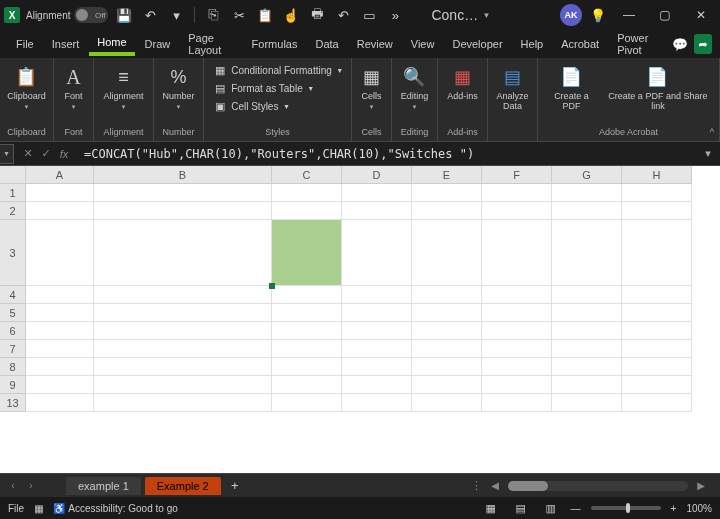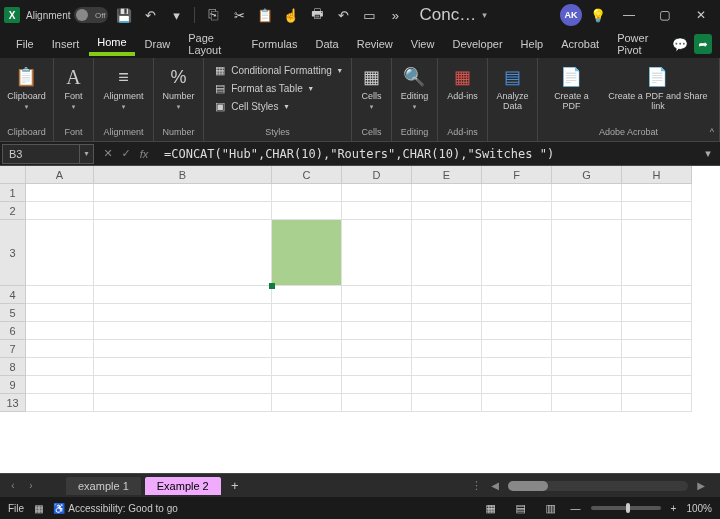--- a/index.html
+++ b/index.html
@@ -4,21 +4,21 @@
 <style>
 *{box-sizing:border-box;margin:0;padding:0;font-family:"Segoe UI",Arial,sans-serif;user-select:none}
 body{background:#1e1e1e;color:#fff;width:720px;height:519px;overflow:hidden;font-size:11px;display:flex;flex-direction:column}
 .titlebar{height:30px;background:#1a1a1a;display:flex;align-items:center;padding:0 4px;gap:6px}
 .app-icon{width:16px;height:16px;background:#107c41;display:flex;align-items:center;justify-content:center;color:#fff;font-size:10px;font-weight:bold;border-radius:2px}
 .autosave{display:flex;align-items:center;gap:4px;color:#ccc;font-size:10px}
 .toggle{width:34px;height:16px;background:#3a3a3a;border-radius:8px;position:relative;display:flex;align-items:center;justify-content:flex-end;padding:0 3px;font-size:8px;color:#aaa}
 .toggle::before{content:"";position:absolute;left:2px;width:12px;height:12px;background:#888;border-radius:50%}
 .tb-icon{width:20px;height:20px;display:flex;align-items:center;justify-content:center;color:#ccc;font-size:13px;cursor:pointer}
 .tb-sep{width:1px;height:16px;background:#444;margin:0 2px}
-.doc-name{color:#ccc;font-size:17px;margin-left:8px}
+.doc-name{color:#ccc;font-size:14px;margin-left:20px}
 .spacer{flex:1}
 .avatar{width:22px;height:22px;background:#5b5fc7;border-radius:50%;display:flex;align-items:center;justify-content:center;font-size:9px;font-weight:bold}
 .win-btn{width:30px;height:28px;display:flex;align-items:center;justify-content:center;color:#ccc;font-size:12px;cursor:pointer}
 .menubar{height:28px;background:#1a1a1a;display:flex;align-items:center;padding:0 8px;gap:2px}
 .menu-item{padding:4px 8px;color:#ccc;font-size:11px;cursor:pointer}
 .menu-item.active{border-bottom:4px solid #84cc16;color:#fff}
 .share-btn{width:24px;height:20px;background:#107c41;border-radius:3px;display:flex;align-items:center;justify-content:center;margin-left:4px}
 .ribbon{height:84px;background:#2b2b2b;display:flex;border-bottom:1px solid #444;position:relative}
 .rg{border-right:1px solid #444;padding:4px 6px;display:flex;flex-direction:column;align-items:center;justify-content:space-between;position:relative}
 .rg-label{font-size:9px;color:#aaa;text-align:center;margin-top:2px}
@@ -43,21 +43,21 @@
 .col-h{position:absolute;top:0;height:18px;background:#e6e6e6;border-right:1px solid #ccc;border-bottom:1px solid #ccc;display:flex;align-items:center;justify-content:center;font-size:11px;color:#555}
 .row-h{position:absolute;left:0;width:26px;background:#e6e6e6;border-right:1px solid #ccc;border-bottom:1px solid #ccc;display:flex;align-items:center;justify-content:center;font-size:11px;color:#555}
 .cell{position:absolute;border-right:1px solid #e0e0e0;border-bottom:1px solid #e0e0e0;font-size:12px;padding:2px 4px;display:flex;align-items:flex-start}
 .b2{background:#ed7d31;color:#000}
 .b3{background:#a9d08e;border:2px solid #d92b2b;white-space:pre-line;line-height:1.3;color:#000}
 .c3{background:#a9d08e}
 .sel{outline:2px solid #107c41;outline-offset:-1px}
 .sheet-tabs{height:24px;background:#2b2b2b;display:flex;align-items:center;padding:0 6px;gap:4px;border-top:1px solid #444}
 .st-nav{width:14px;height:14px;display:flex;align-items:center;justify-content:center;color:#888;font-size:10px;cursor:pointer}
 .tab{padding:3px 12px;font-size:11px;color:#ccc;background:#3a3a3a;cursor:pointer;border-radius:2px 2px 0 0}
-.tab.active{background:#f0abfc;color:#000}
+.tab.active{background:#c2410c;color:#000}
 .add-tab{width:20px;text-align:center;color:#ccc;cursor:pointer;font-size:13px}
 .hscroll{flex:1;display:flex;align-items:center;justify-content:flex-end;gap:6px;padding-right:6px}
 .hscroll-track{width:180px;height:10px;background:#3a3a3a;border-radius:5px;position:relative}
 .hscroll-thumb{position:absolute;left:0;width:40px;height:10px;background:#888;border-radius:5px}
 .status{height:22px;background:#1a1a1a;display:flex;align-items:center;padding:0 8px;gap:10px;color:#ccc;font-size:10px}
 .status .spacer{flex:1}
 .view-btn{width:20px;height:16px;display:flex;align-items:center;justify-content:center;color:#ccc;cursor:pointer;font-size:11px}
 .zoom-slider{width:70px;height:4px;background:#555;position:relative;border-radius:2px}
 .zoom-slider::after{content:"";position:absolute;left:50%;top:-3px;width:4px;height:10px;background:#ccc;border-radius:2px}
 </style>
@@ -223,21 +223,20 @@
           <div class="ic" style="color:#d9534f">📄</div>
           <div class="lbl">Create a PDF and Share link</div>
         </div>
     </div>
     <div class="rg-label">Adobe Acrobat</div>
   </div>
   <div class="collapse">^</div>
 </div>
 
 <div class="formula-row">
-  <div class="name-box">B3</div>
   <div class="name-drop">▾</div>
   <div class="fb-btns">
     <div class="fb-btn">✕</div>
     <div class="fb-btn">✓</div>
     <div class="fb-btn">
         <i>fx</i>
       </div>
   </div>
   <div class="formula-input">=CONCAT("Hub",CHAR(10),"Routers",CHAR(10),"Switches ")</div>
   <div class="fb-btn" style="margin-right:4px;color:#aaa">▾</div>

